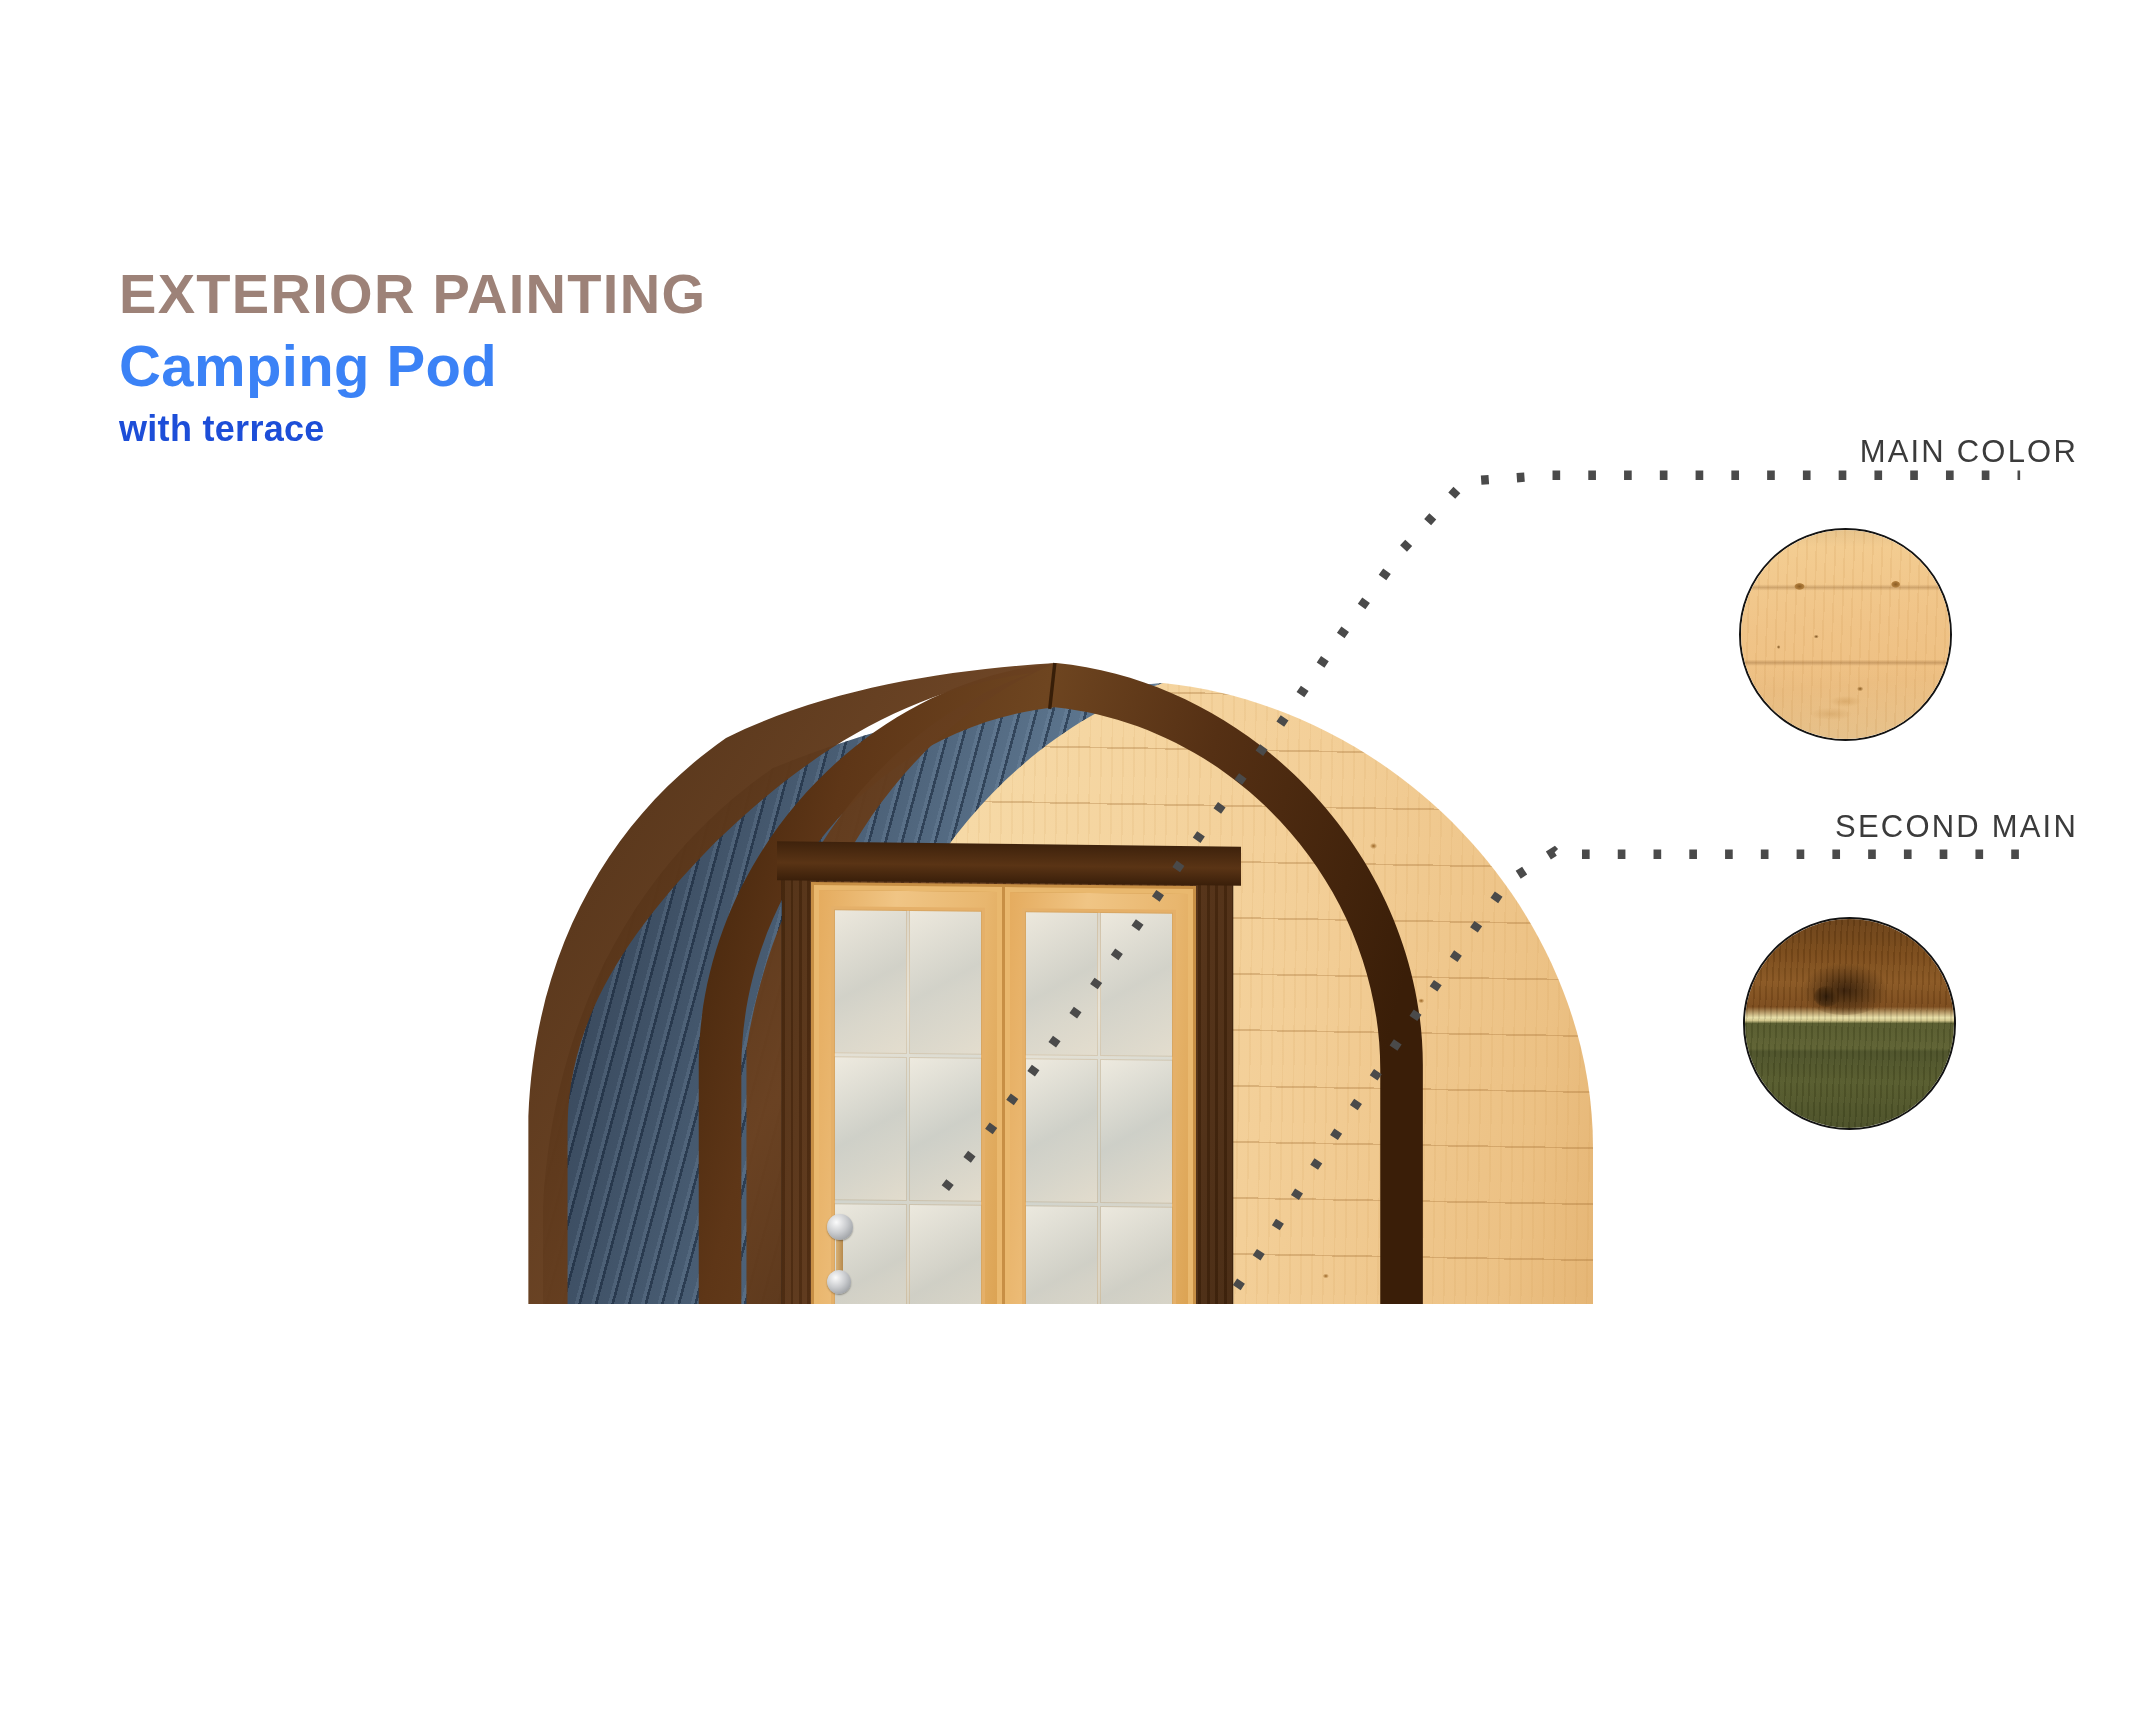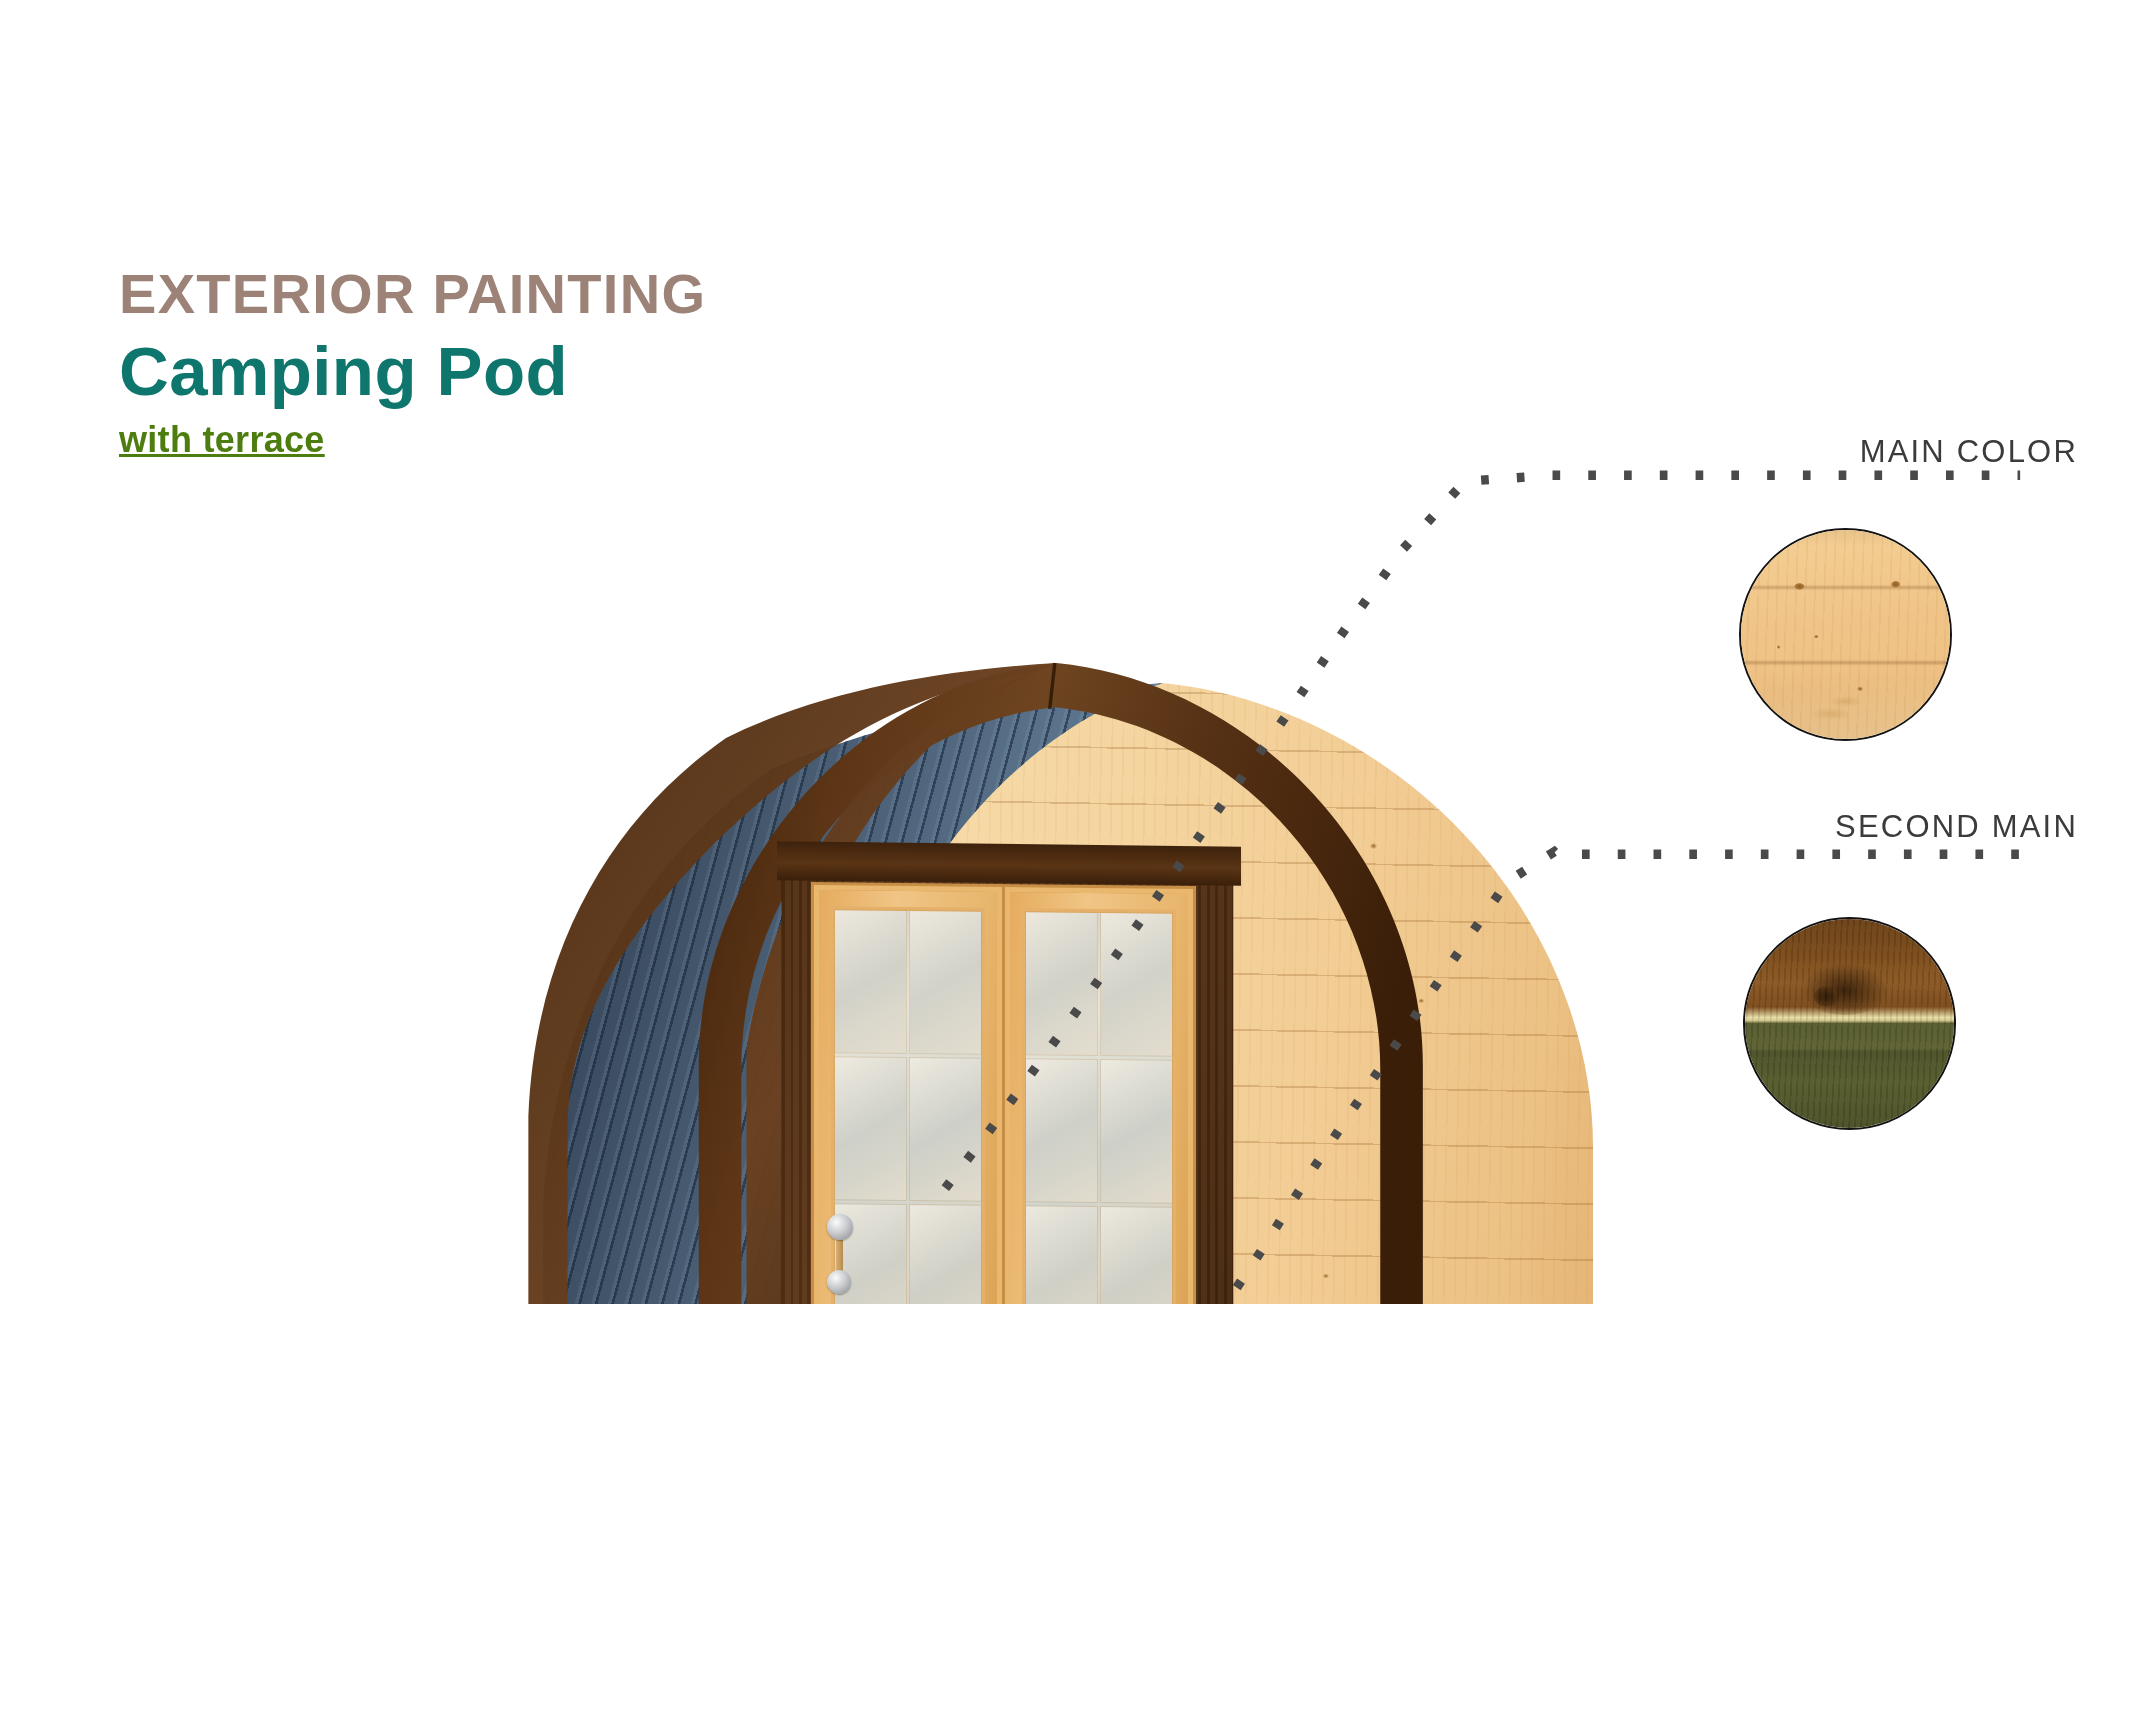--- a/index.html
+++ b/index.html
@@ -30,37 +30,36 @@
   #title-main {
     font-size: 56px;
     font-weight: bold;
     letter-spacing: 1.3px;
     color: #9d8278;
     line-height: 1.0;
     margin: 0;
     white-space: nowrap;
   }
   #title-sub {
-    font-size: 69px;
+    font-size: 58px;
     font-weight: bold;
     letter-spacing: 0.4px;
-    color: #0f766e;
+    color: #3b82f6;
     line-height: 1.0;
     margin: 15.3px 0 0 0;
     white-space: nowrap;
   }
   #title-note {
     font-size: 36px;
     font-weight: bold;
     letter-spacing: 0.3px;
-    color: #4d7c0f;
+    color: #1d4ed8;
     line-height: 1.0;
     margin: 15.3px 0 0 0;
     white-space: nowrap;
-    text-decoration: underline;
   }
 
   
   .swatch-label {
     position: absolute;
     font-size: 31px;
     letter-spacing: 2.2px;
     color: #3b3b3b;
     font-weight: 300;
     white-space: nowrap;

